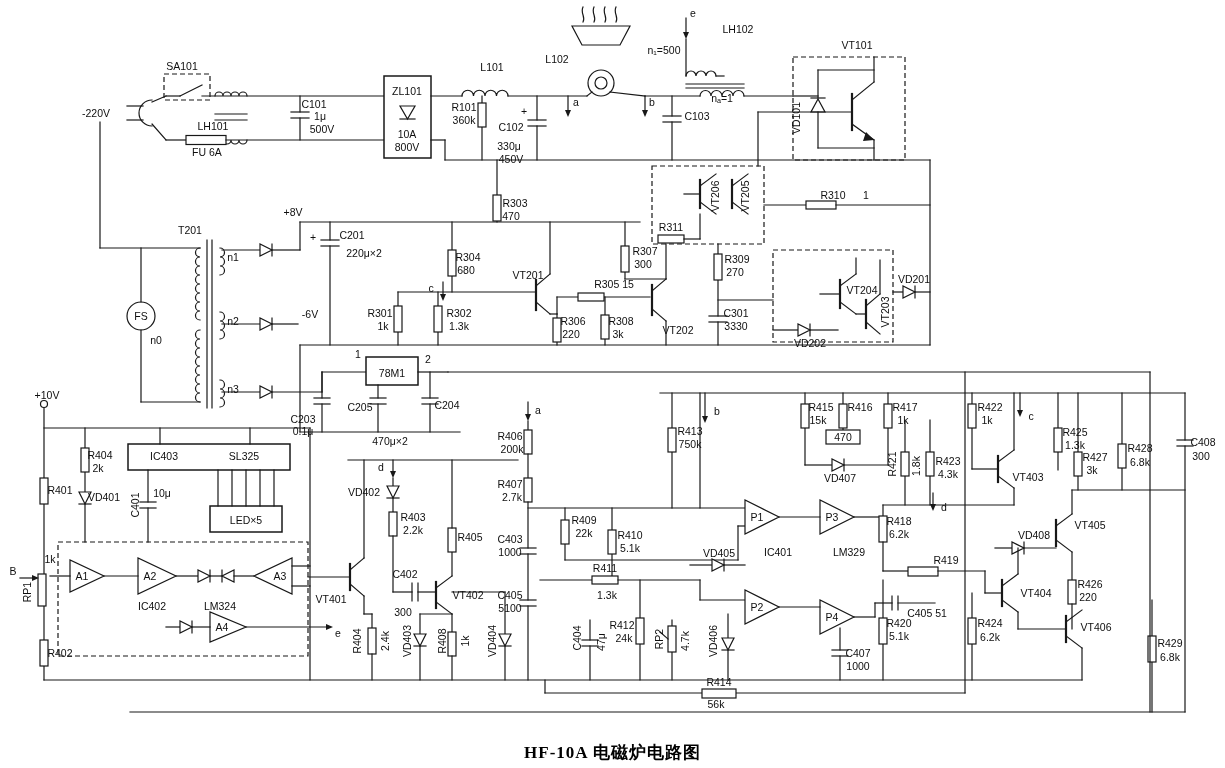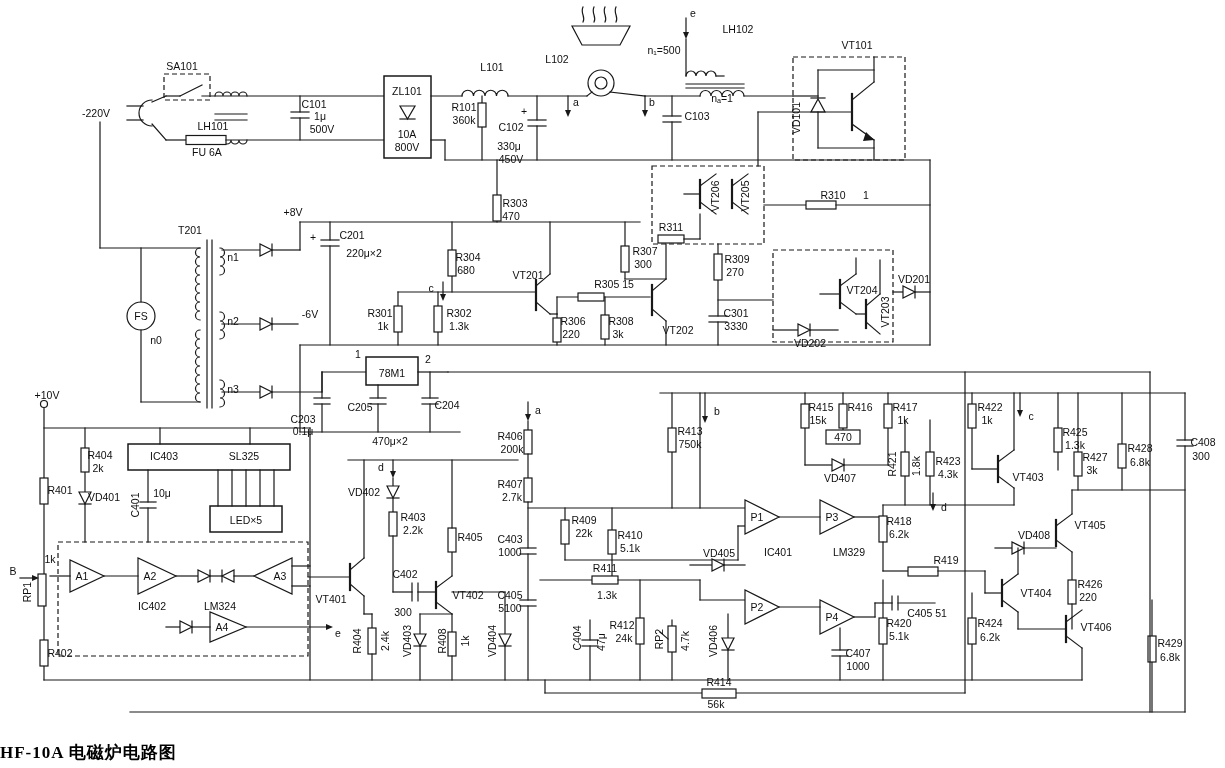--- a/index.html
+++ b/index.html
@@ -6,21 +6,21 @@
   .page{position:relative;width:1225px;height:768px;background:#fff;overflow:hidden;font-family:"Liberation Sans",sans-serif}
   svg{position:absolute;top:0;left:0}
   .w{fill:none;stroke:#181818;stroke-width:1.2;stroke-linecap:square}
   .w2{fill:none;stroke:#181818;stroke-width:2.2;stroke-linecap:square}
   .r{fill:#fff;stroke:#181818;stroke-width:1.2}
   .bx{fill:#fff;stroke:#181818;stroke-width:1.5}
   .dash{fill:none;stroke:#181818;stroke-width:1.2;stroke-dasharray:5 3}
   .tri{fill:#fff;stroke:#181818;stroke-width:1.2}
   .fil{fill:#181818;stroke:none}
   .lbl{font:10.5px "Liberation Sans",sans-serif;fill:#0e0e0e;text-anchor:middle;dominant-baseline:middle}
-  .title{position:absolute;left:0;right:0;top:741px;font:bold 17px "Liberation Serif","DejaVu Serif",serif;color:#000;letter-spacing:1px}
+  .title{position:absolute;left:0;right:0;top:741px;text-align:center;font:bold 17px "Liberation Serif","DejaVu Serif",serif;color:#000;letter-spacing:1px}
 </style>
 </head>
 <body>
 
 <div class="page">
 <svg width="1225" height="768" viewBox="0 0 1225 768" xmlns="http://www.w3.org/2000/svg">
 
   <g>
 
     <path class="w" d="M152,100 a13,13 0 0 0 0,26"></path>

